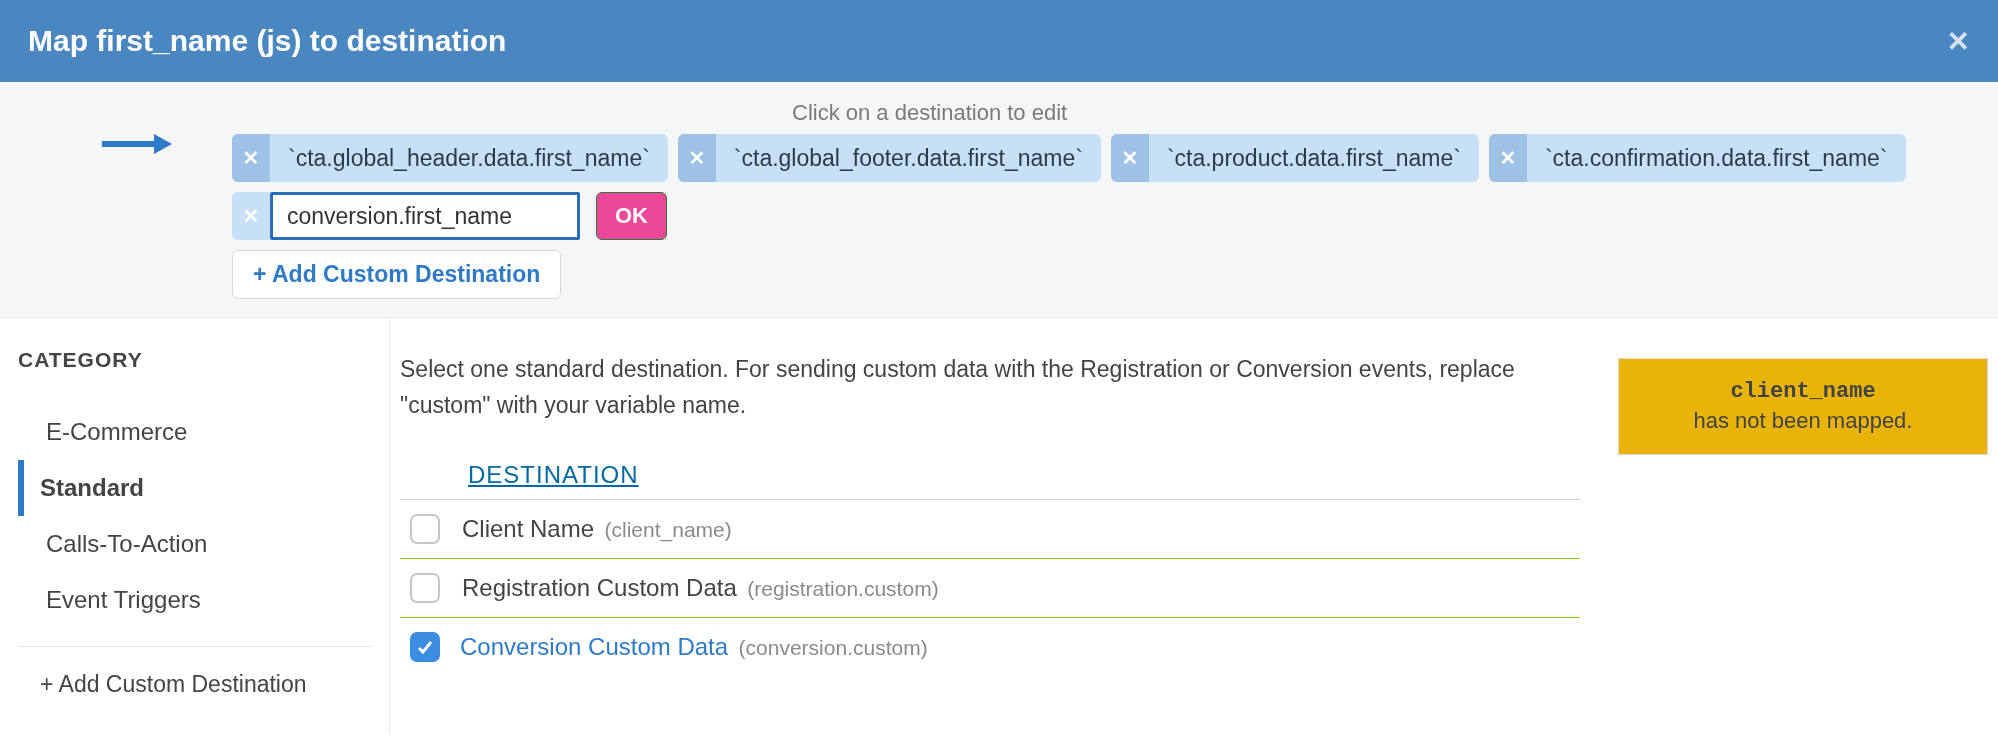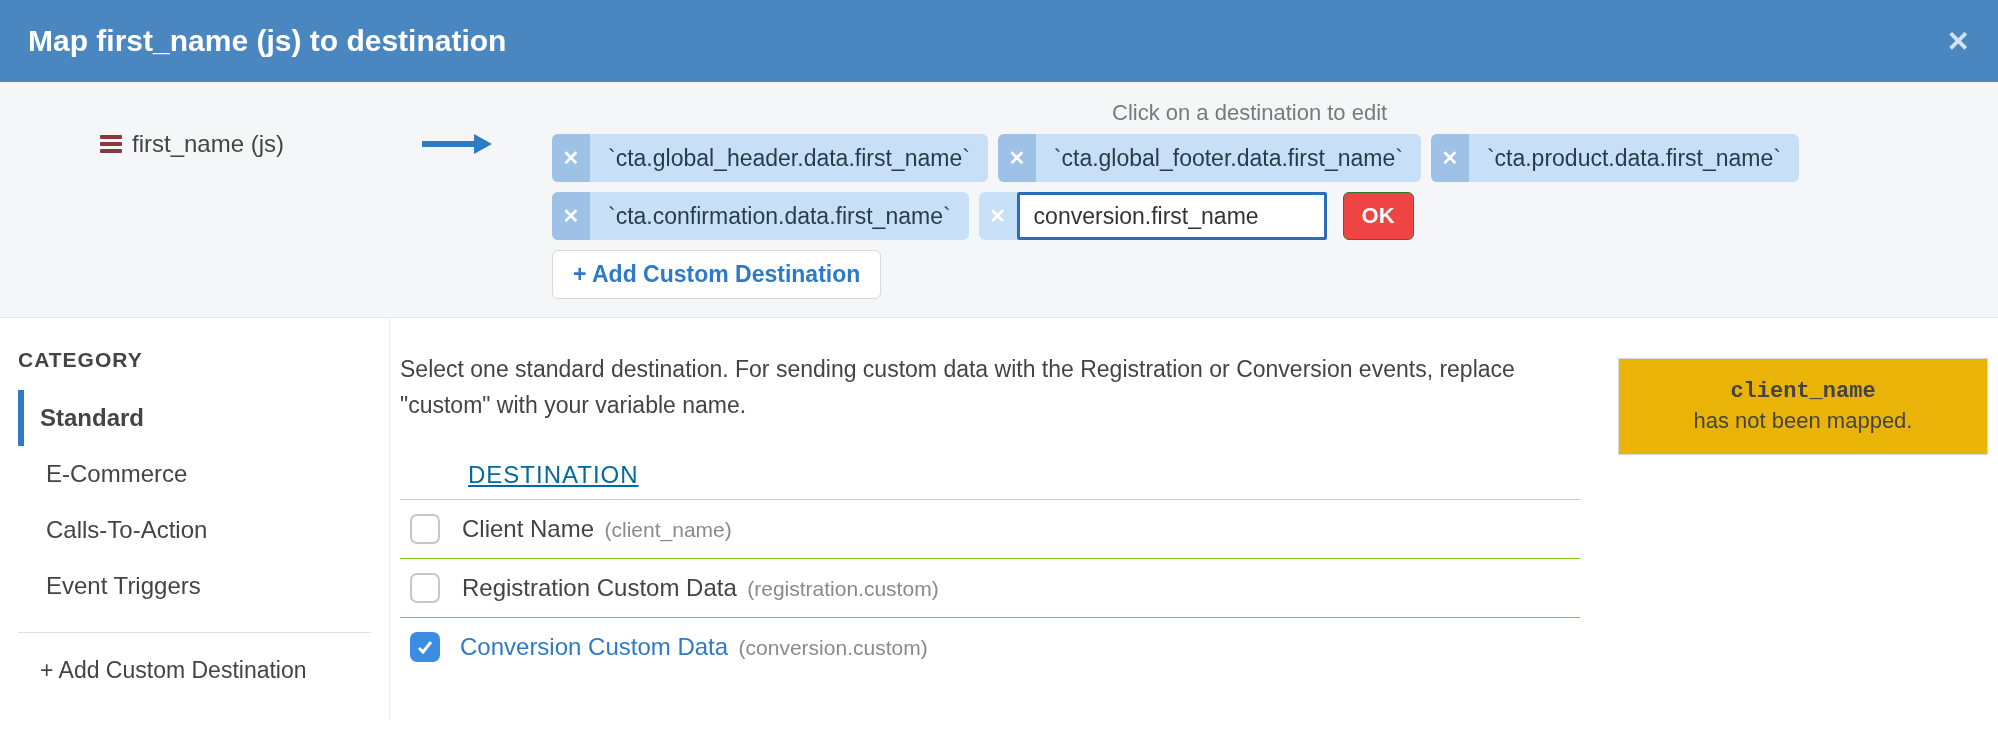--- a/index.html
+++ b/index.html
@@ -125,21 +125,21 @@
   .dest-input {
     border: 3px solid #2a6db8;
     border-radius: 2px;
     padding: 0 14px;
     font-size: 23px;
     color: #333;
     width: 310px;
     outline: none;
   }
   .ok-btn {
-    background: #ef4444;
+    background: #ec4899;
     border: 1px solid #2e7a2e;
     color: #fff;
     font-size: 22px;
     font-weight: 700;
     border-radius: 6px;
     padding: 0 18px;
     height: 48px;
     cursor: pointer;
     margin-left: 6px;
   }
@@ -162,21 +162,21 @@
   .sidebar {
     width: 390px;
     padding: 30px 18px 30px 18px;
     border-right: 1px solid #eee;
   }
   .cat-title {
     font-size: 21px;
     font-weight: 700;
     letter-spacing: 1px;
     color: #444;
-    margin-bottom: 18px;
+    margin-bottom: 32px;
   }
   .cat-list { list-style: none; }
   .cat-item {
     font-size: 24px;
     color: #444;
     padding: 14px 10px 14px 22px;
     cursor: pointer;
     border-left: 6px solid transparent;
   }
   .cat-item.active {
@@ -277,28 +277,20 @@
 </style>
 </head>
 <body>
 
 <div class="modal-header">
   <h1>Map first_name (js) to destination</h1>
   <span class="close-x">✕</span>
 </div>
 
 <div class="mapper-row">
-  <div class="source-col">
-    <span class="source-icon">
-      <span></span>
-        <span></span>
-        <span></span>
-    </span>
-    <span class="source-label">first_name (js)</span>
-  </div>
   <div class="arrow-col">
     <span class="arrow-icon">
       <svg width="72" height="24" viewBox="0 0 72 24">
         <line x1="2" y1="12" x2="58" y2="12" stroke="#2f7ac6" stroke-width="6"></line>
         <polygon points="54,2 72,12 54,22" fill="#2f7ac6"></polygon>
       </svg>
     </span>
   </div>
   <div class="dest-col">
     <div class="hint">Click on a destination to edit</div>
@@ -326,22 +318,22 @@
       <button class="ok-btn">OK</button>
     </div>
     <div class="add-custom-top">+ Add Custom Destination</div>
   </div>
 </div>
 
 <div class="body-row">
   <div class="sidebar">
     <div class="cat-title">CATEGORY</div>
     <ul class="cat-list">
+      <li class="cat-item">E-Commerce</li>
       <li class="cat-item active">Standard</li>
-      <li class="cat-item">E-Commerce</li>
       <li class="cat-item">Calls-To-Action</li>
       <li class="cat-item">Event Triggers</li>
     </ul>
     <div class="cat-divider"></div>
     <div class="add-custom-side">+ Add Custom Destination</div>
   </div>
 
   <div class="main">
     <p class="instruction">Select one standard destination. For sending custom data with the Registration or Conversion events, replace "custom" with your variable name.</p>
     <div class="dest-table">

